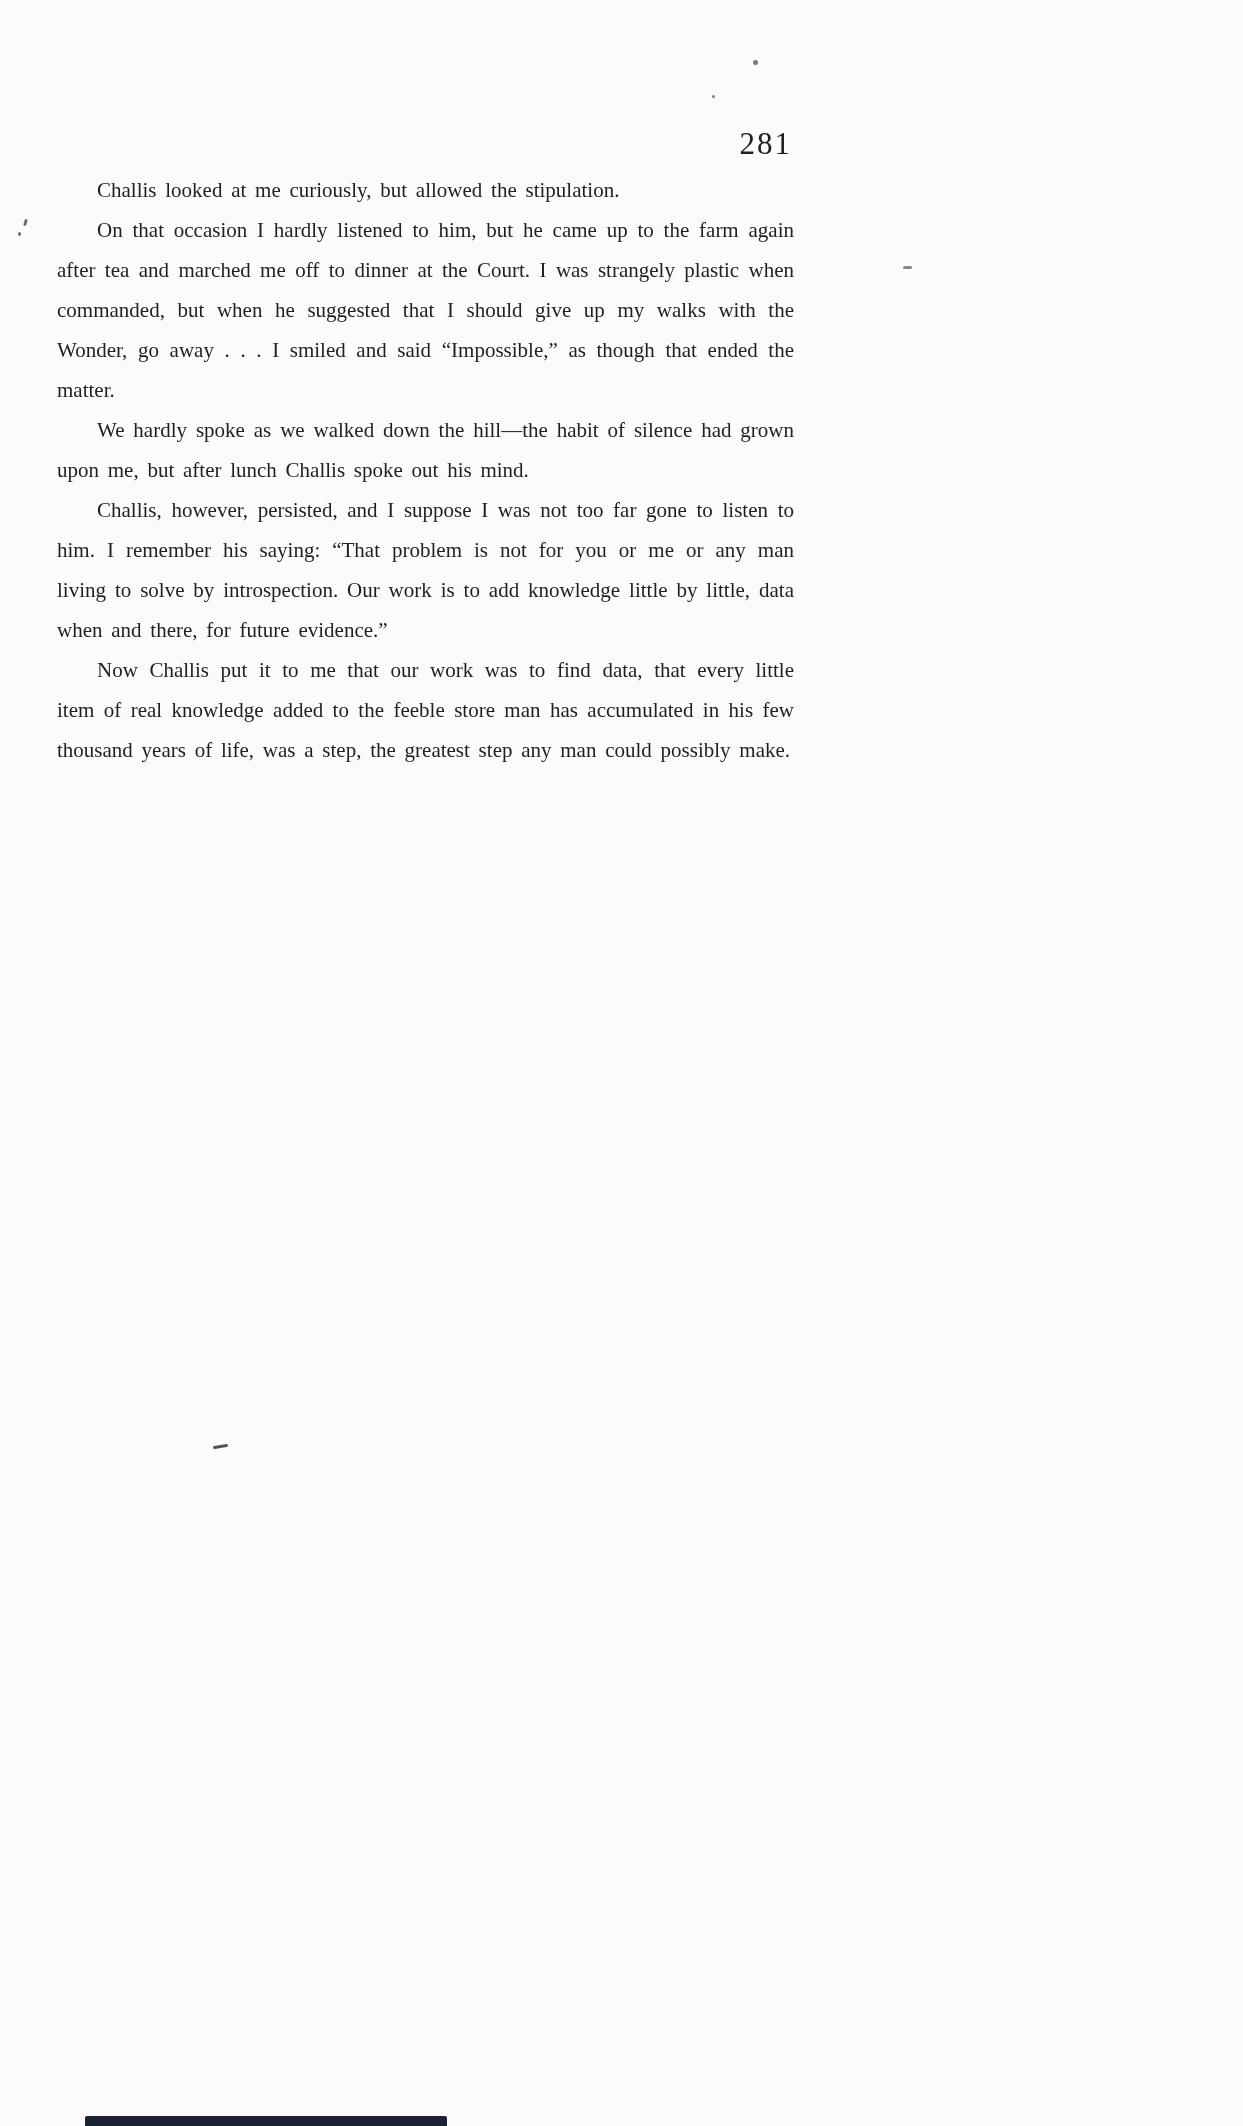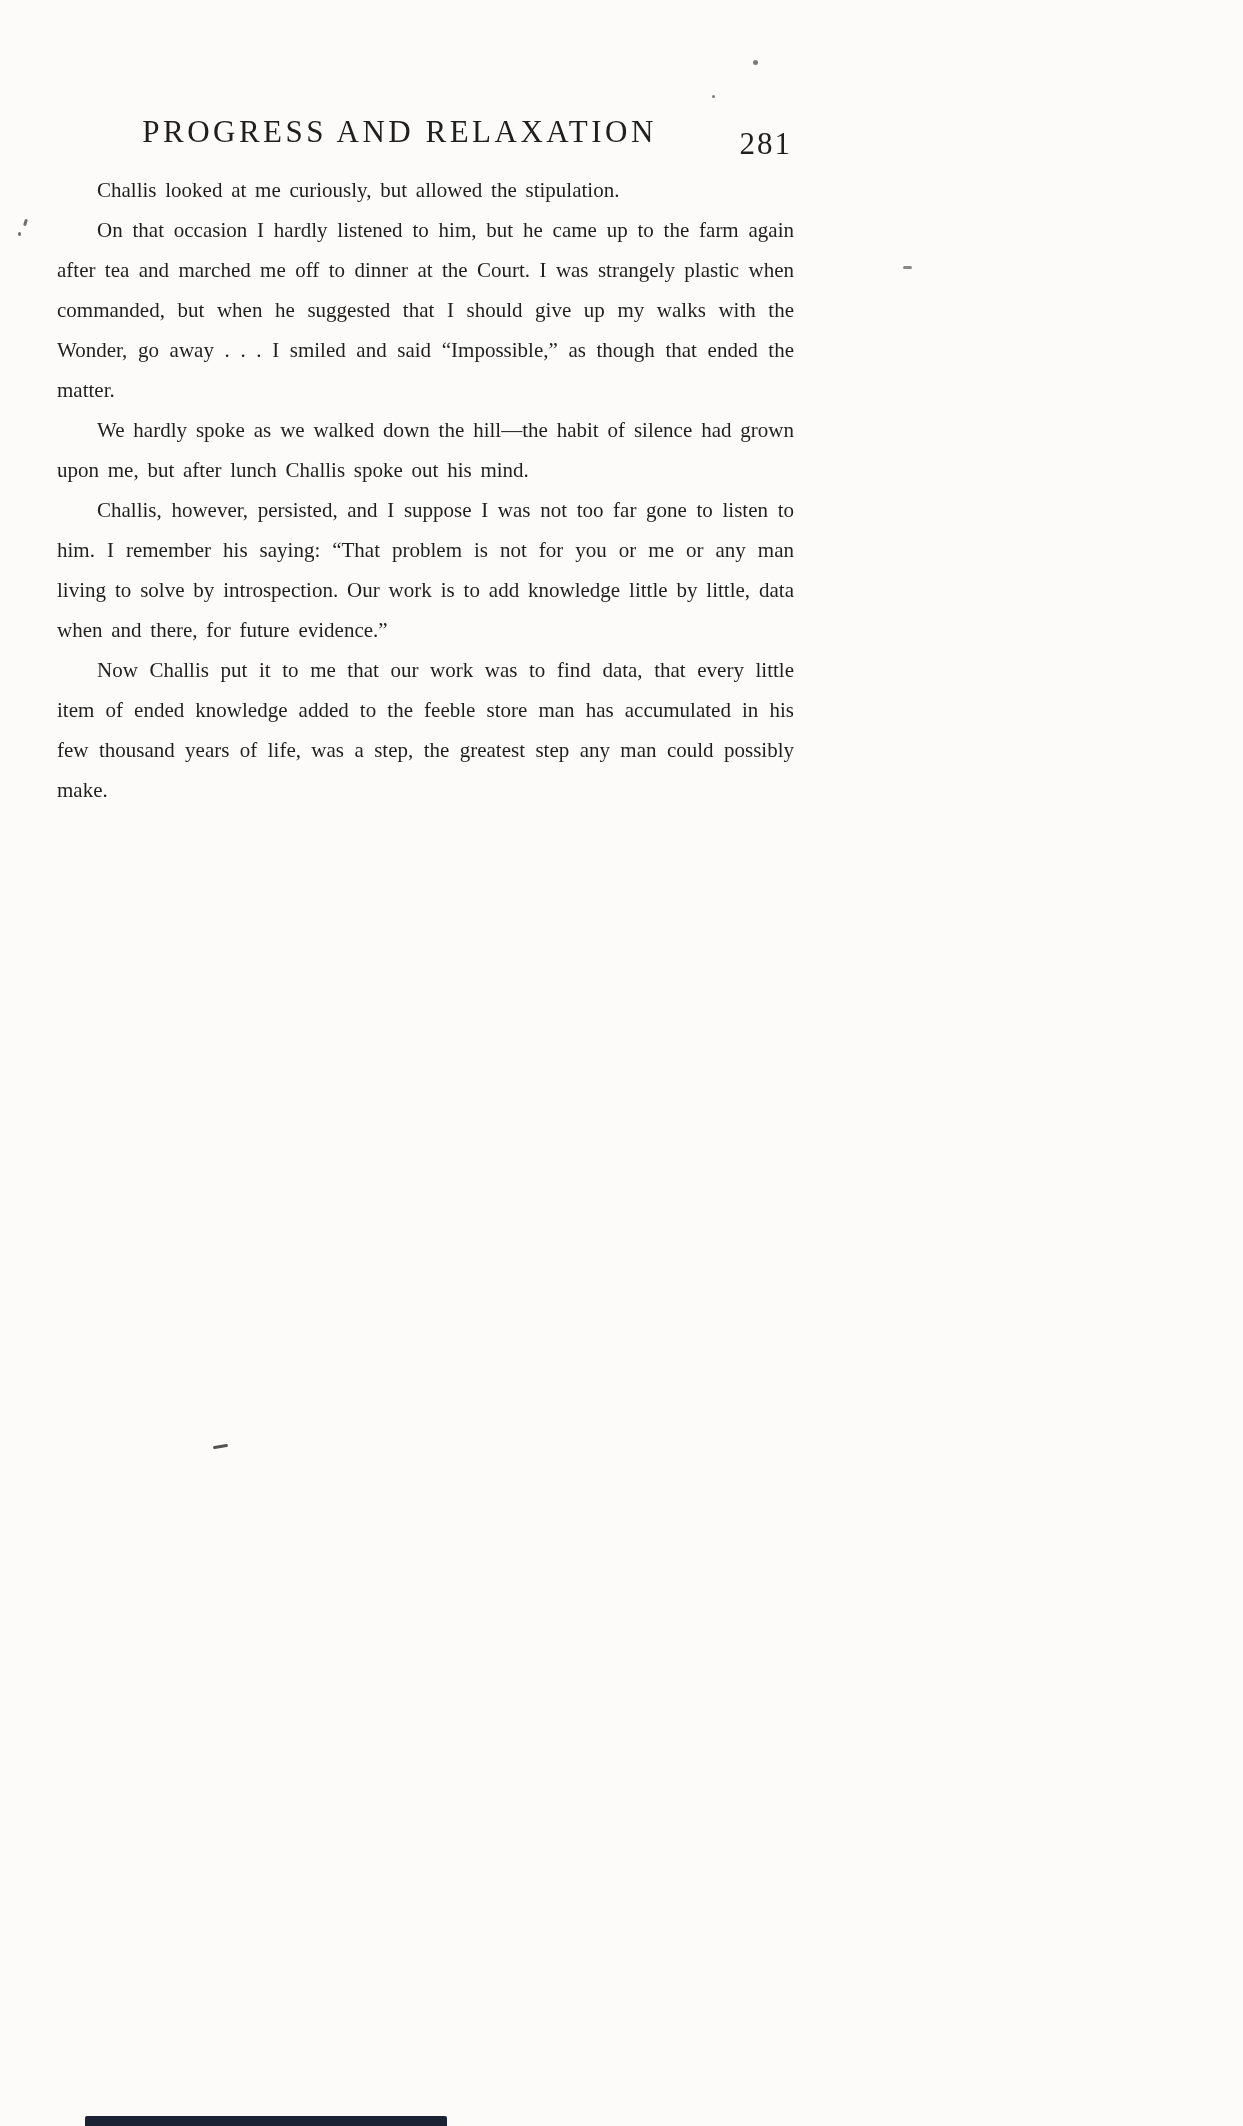--- a/index.html
+++ b/index.html
@@ -86,29 +86,28 @@
   <div class="speck s1"></div>
   <div class="speck s2"></div>
   <div class="speck s3"></div>
   <div class="speck s4"></div>
   <div class="speck s5"></div>
   <div class="speck s6"></div>
 
   <div class="text-block">
 
     <header class="running-header">
-      <span class="title">PROGRESS AND RELAXATION</span>
       <span class="pagenum">281</span>
     </header>
 
     <div class="body-text">
       <p>Challis looked at me curiously, but allowed the stipulation.</p>
       <p>On that occasion I hardly listened to him, but he came up to the farm again after tea and marched me off to dinner at the Court. I was strangely plastic when commanded, but when he suggested that I should give up my walks with the Wonder, go away . . . I smiled and said “Impossible,” as though that ended the matter.</p>
       <p>We hardly spoke as we walked down the hill—the habit of silence had grown upon me, but after lunch Challis spoke out his mind.</p>
       <p>Challis, however, persisted, and I suppose I was not too far gone to listen to him. I remember his saying: “That problem is not for you or me or any man living to solve by introspection. Our work is to add knowledge little by little, data when and there, for future evidence.”</p>
-      <p>Now Challis put it to me that our work was to find data, that every little item of ended knowledge added to the feeble store man has accumulated in his few thousand years of life, was a step, the greatest step any man could possibly make.</p>
+      <p>Now Challis put it to me that our work was to find data, that every little item of real knowledge added to the feeble store man has accumulated in his few thousand years of life, was a step, the greatest step any man could possibly make.</p>
     </div>
 
   </div>
 
   <div class="bottom-bar"></div>
 
 </div>
 
 </body></html>

